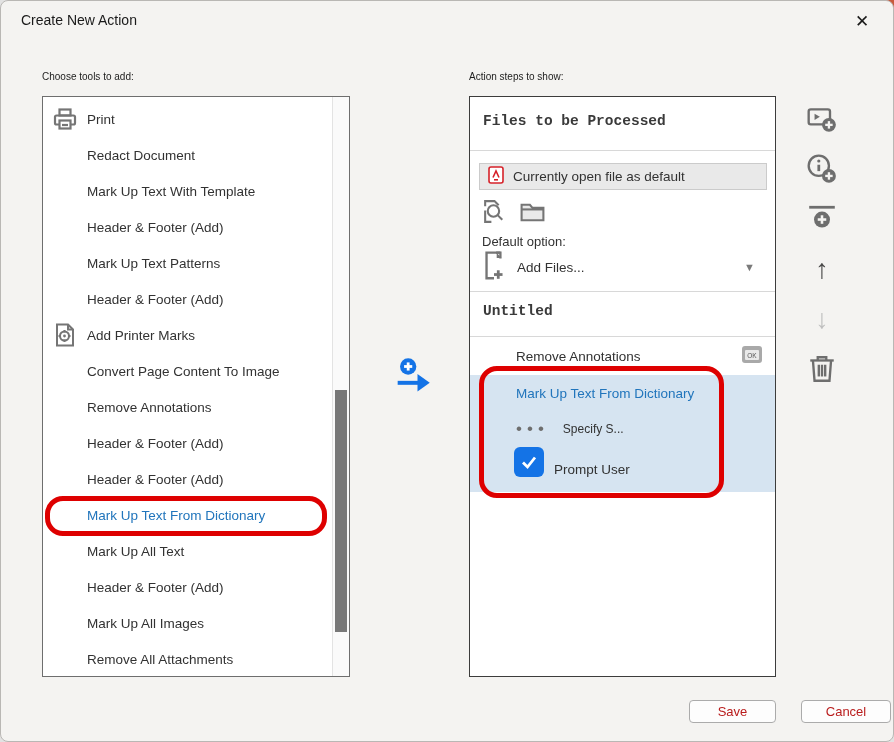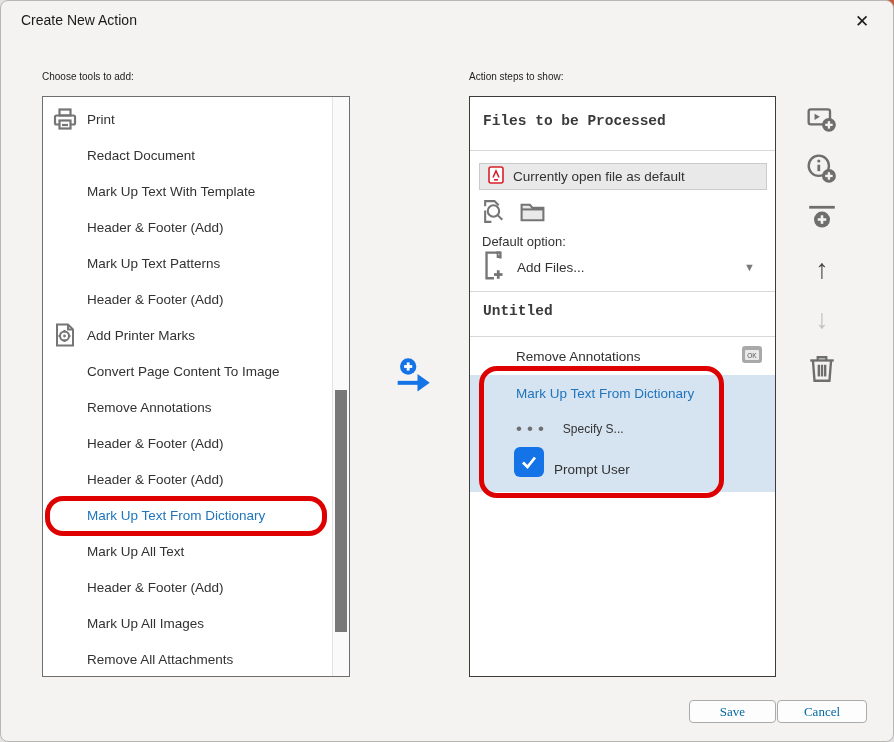--- a/index.html
+++ b/index.html
@@ -60,23 +60,23 @@
   .checkbox { width:30px; height:30px; background:#1473E6; border-radius:6px; display:flex; align-items:center; justify-content:center; }
   .prompt-text { font-size:13.5px; color:#323232; }
 
   
   .side-toolbar { position:absolute; left:803px; top:100px; width:40px; }
   .side-btn { width:36px; height:36px; margin-bottom:14px; display:flex; align-items:center; justify-content:center; }
   .arrow-glyph { font-size:27px; color:#4A4A4A; line-height:1; }
   .arrow-glyph.disabled { color:#BFBFBF; }
 
   
-  .btn { position:absolute; top:699px; height:23px; background:#FDFDFD; border:1px solid #ABABAB; border-radius:4px; font-size:13px; color:#0369a1; font-family:Liberation Serif, serif; display:flex; align-items:center; justify-content:center; }
+  .btn { position:absolute; top:699px; height:23px; background:#FDFDFD; border:1px solid #ABABAB; border-radius:4px; font-size:13px; color:#b91c1c; font-family:Liberation Sans, sans-serif; display:flex; align-items:center; justify-content:center; }
   .btn-save { left:688px; width:87px; }
-  .btn-cancel { left:776px; width:90px; }
+  .btn-cancel { left:800px; width:90px; }
 </style>
 </head>
 <body>
 
 <div class="top-dark-strip"></div>
 <div class="top-orange-corner"></div>
 
 <div class="dialog">
 
   <div class="title">Create New Action</div>

